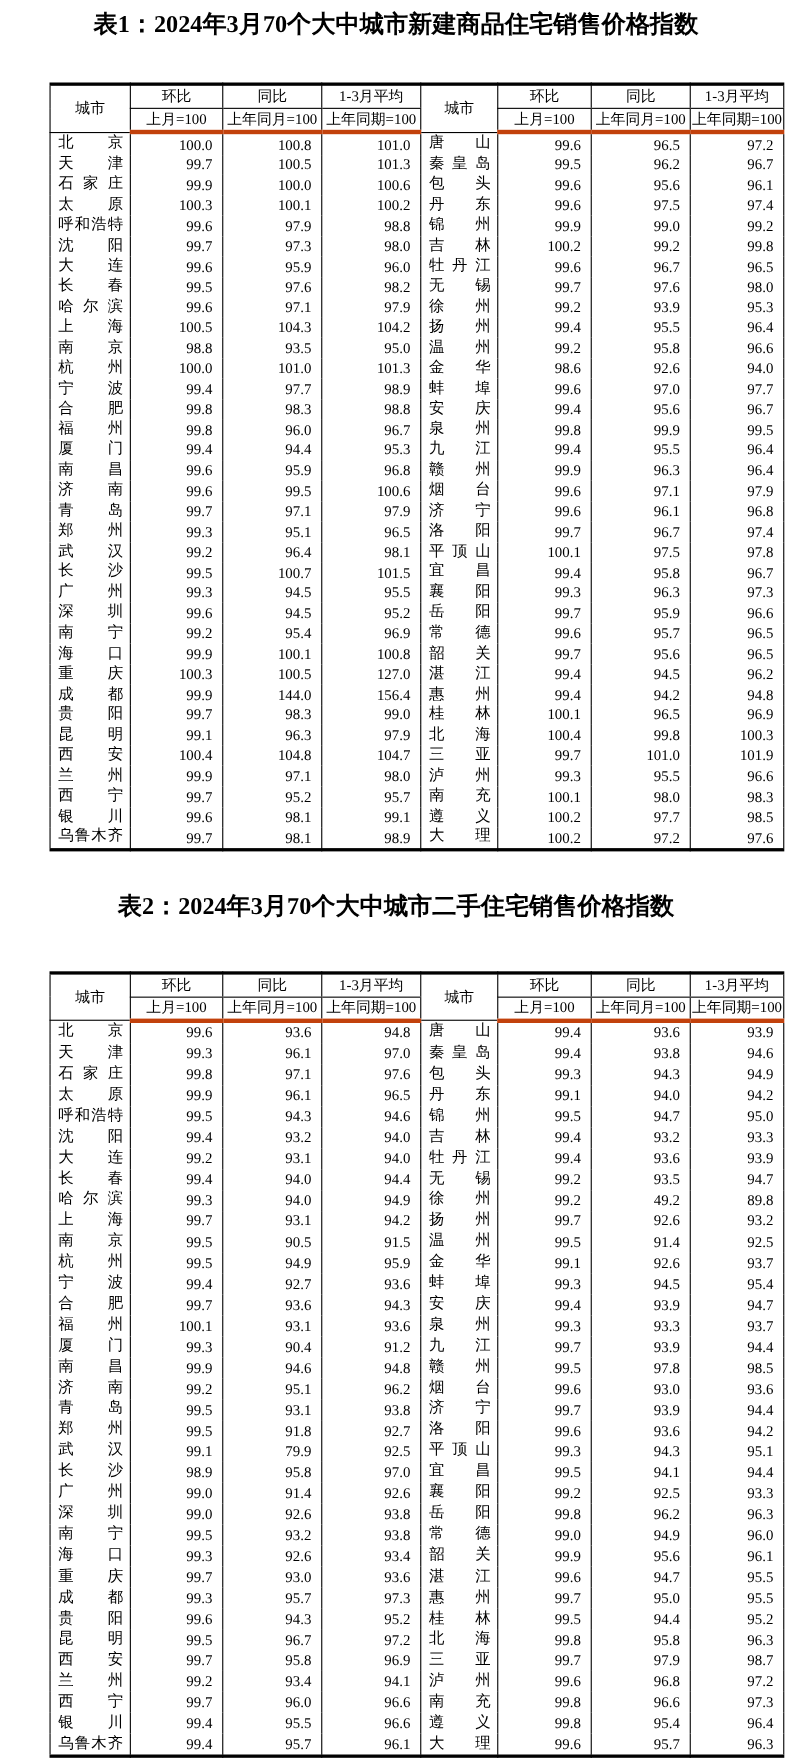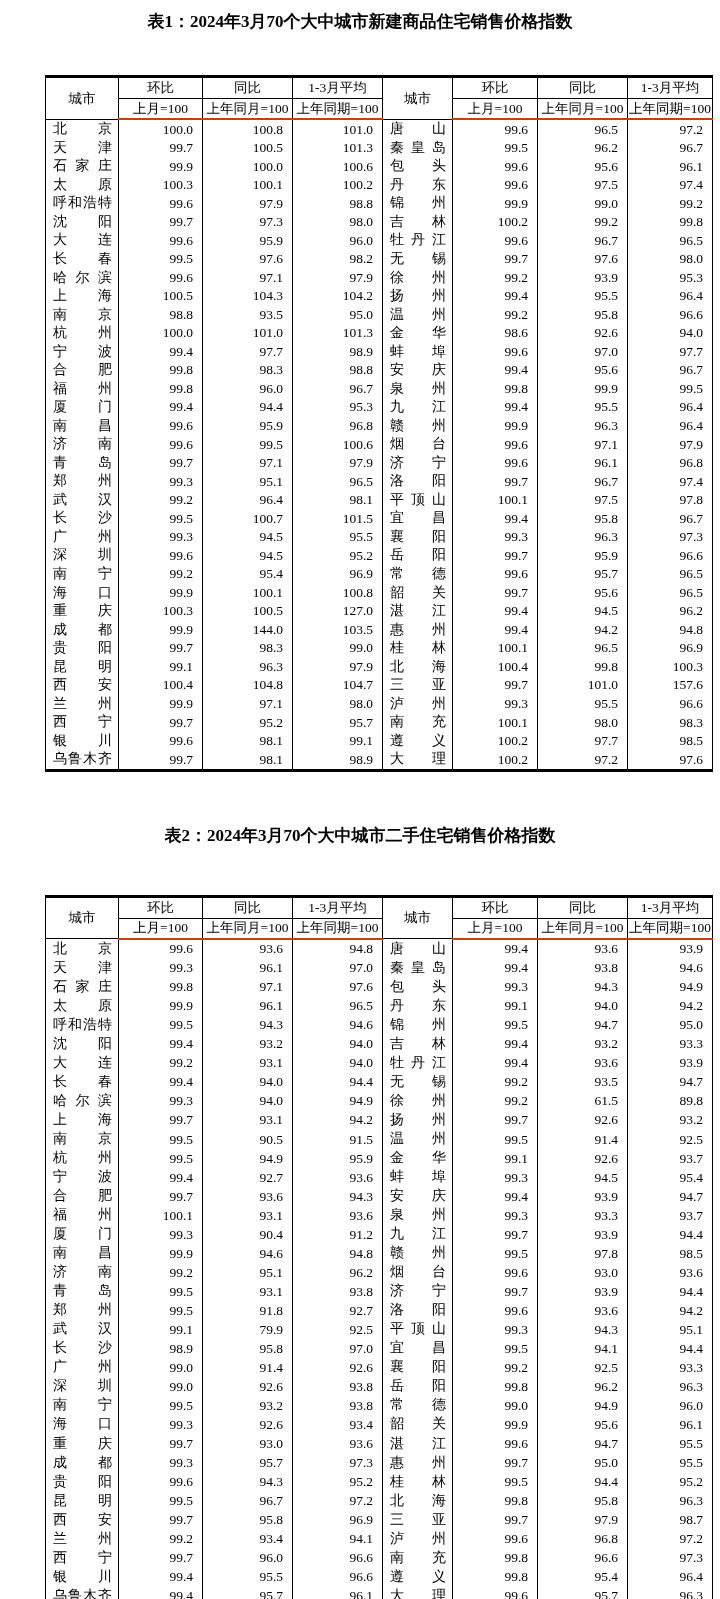--- a/index.html
+++ b/index.html
@@ -11,26 +11,26 @@
   }
   .page {
     width: 720px;
     height: 1599px;
     background: #ffffff;
     overflow: hidden;
   }
   .tbl-title {
     text-align: center;
     font-weight: bold;
-    font-size: 17px;
+    font-size: 22px;
     line-height: 24px;
     font-family: "Liberation Serif", "DejaVu Serif", serif;
   }
   #t1-title { padding-top: 10px; }
-  #t2-title { margin-top: 52px; }
+  #t2-title { margin-top: 38px; }
 
   table.price-table {
     border-collapse: collapse;
     table-layout: fixed;
     width: 668px;
     margin-left: 45px;
     border-top: 3px solid #000;
     border-bottom: 3px solid #000;
     border-left: 1px solid #000;
     border-right: 1px solid #000;
@@ -45,21 +45,21 @@
     line-height: 1;
     vertical-align: middle;
     overflow: hidden;
     white-space: nowrap;
   }
   .price-table thead th {
     font-size: 13.5px;
     text-align: center;
   }
   .price-table thead tr.main th { height: 20px; border-bottom: 1px solid #000; }
-  .price-table thead tr.sub th  { height: 19px; border-bottom: 2px solid #c2410c; }
+  .price-table thead tr.sub th  { height: 19px; border-bottom: 4px solid #c2410c; }
   .price-table thead th.th-city { border-bottom: 2px solid #000; }
   #table2 thead tr.main th { height: 20px; }
   #table2 thead tr.sub th  { height: 19px; }
 
   #table1 tbody td { height: 18.54px; }
   #table2 tbody td { height: 19.03px; }
 
   .price-table td.num {
     text-align: right;
     padding-right: 9px;
@@ -380,21 +380,21 @@
           <td class="num">127.0</td>
           <td class="city">湛江</td>
           <td class="num">99.4</td>
           <td class="num">94.5</td>
           <td class="num">96.2</td>
         </tr>
         <tr>
           <td class="city">成都</td>
           <td class="num">99.9</td>
           <td class="num">144.0</td>
-          <td class="num">103.5</td>
+          <td class="num">156.4</td>
           <td class="city">惠州</td>
           <td class="num">99.4</td>
           <td class="num">94.2</td>
           <td class="num">94.8</td>
         </tr>
         <tr>
           <td class="city">贵阳</td>
           <td class="num">99.7</td>
           <td class="num">98.3</td>
           <td class="num">99.0</td>
@@ -414,21 +414,21 @@
           <td class="num">100.3</td>
         </tr>
         <tr>
           <td class="city">西安</td>
           <td class="num">100.4</td>
           <td class="num">104.8</td>
           <td class="num">104.7</td>
           <td class="city">三亚</td>
           <td class="num">99.7</td>
           <td class="num">101.0</td>
-          <td class="num">157.6</td>
+          <td class="num">101.9</td>
         </tr>
         <tr>
           <td class="city">兰州</td>
           <td class="num">99.9</td>
           <td class="num">97.1</td>
           <td class="num">98.0</td>
           <td class="city">泸州</td>
           <td class="num">99.3</td>
           <td class="num">95.5</td>
           <td class="num">96.6</td>
@@ -580,21 +580,21 @@
           <td class="num">93.5</td>
           <td class="num">94.7</td>
         </tr>
         <tr>
           <td class="city">哈尔滨</td>
           <td class="num">99.3</td>
           <td class="num">94.0</td>
           <td class="num">94.9</td>
           <td class="city">徐州</td>
           <td class="num">99.2</td>
-          <td class="num">61.5</td>
+          <td class="num">49.2</td>
           <td class="num">89.8</td>
         </tr>
         <tr>
           <td class="city">上海</td>
           <td class="num">99.7</td>
           <td class="num">93.1</td>
           <td class="num">94.2</td>
           <td class="city">扬州</td>
           <td class="num">99.7</td>
           <td class="num">92.6</td>

